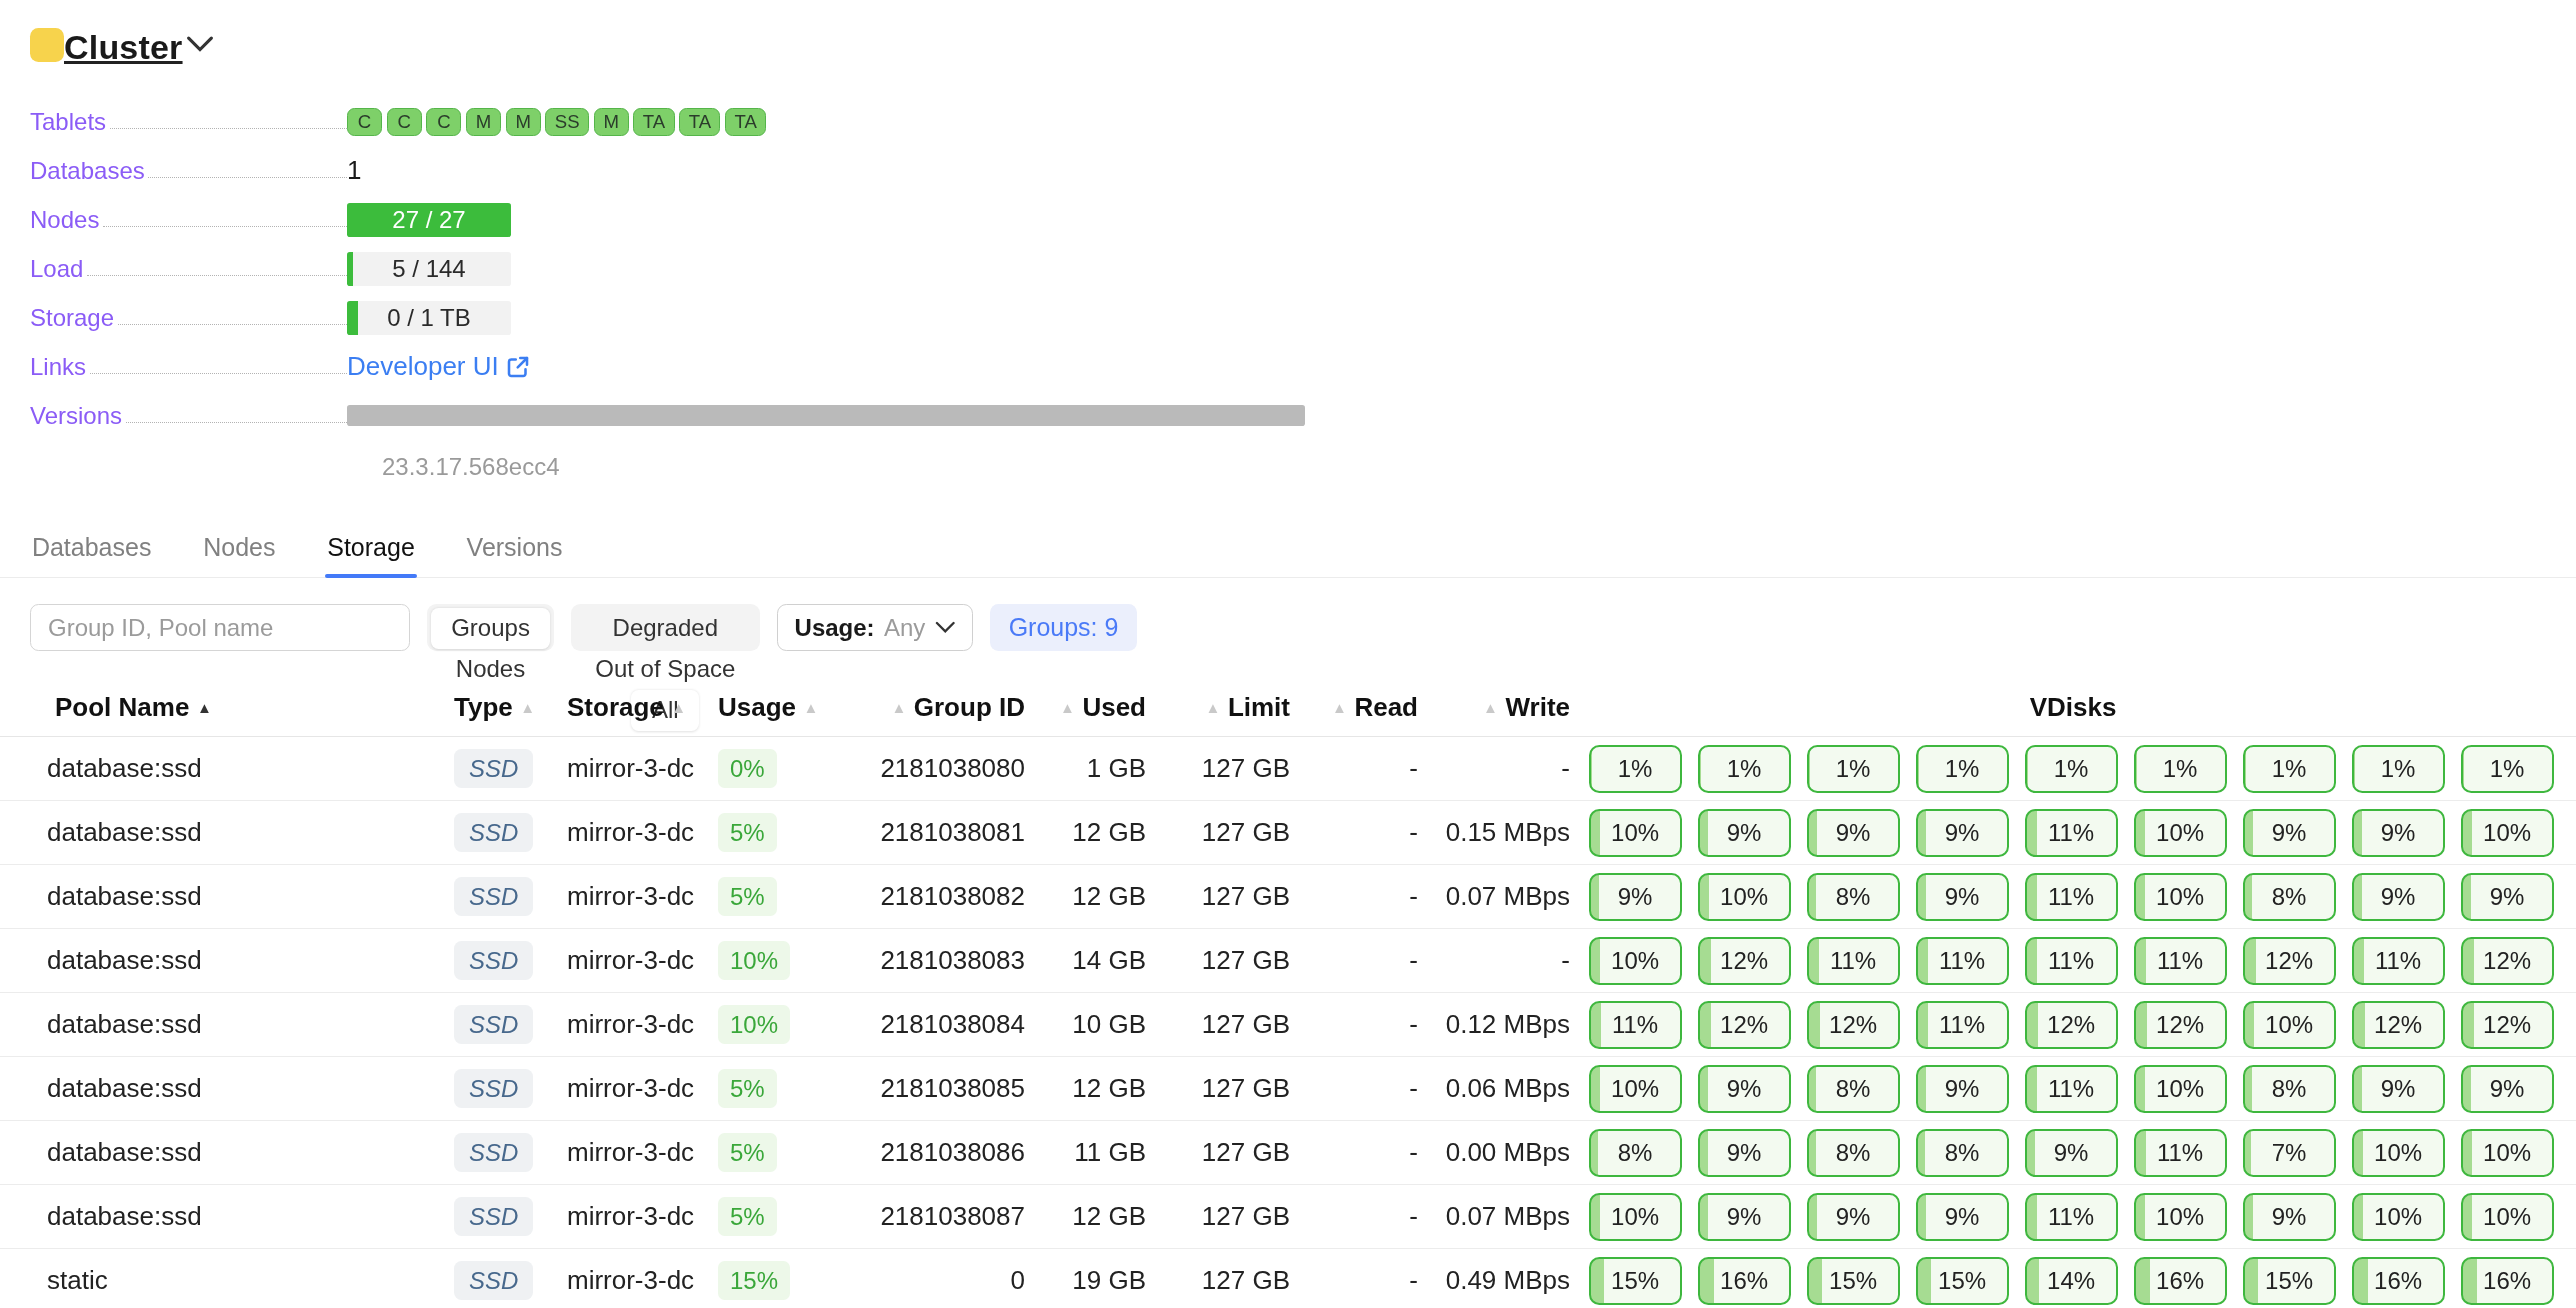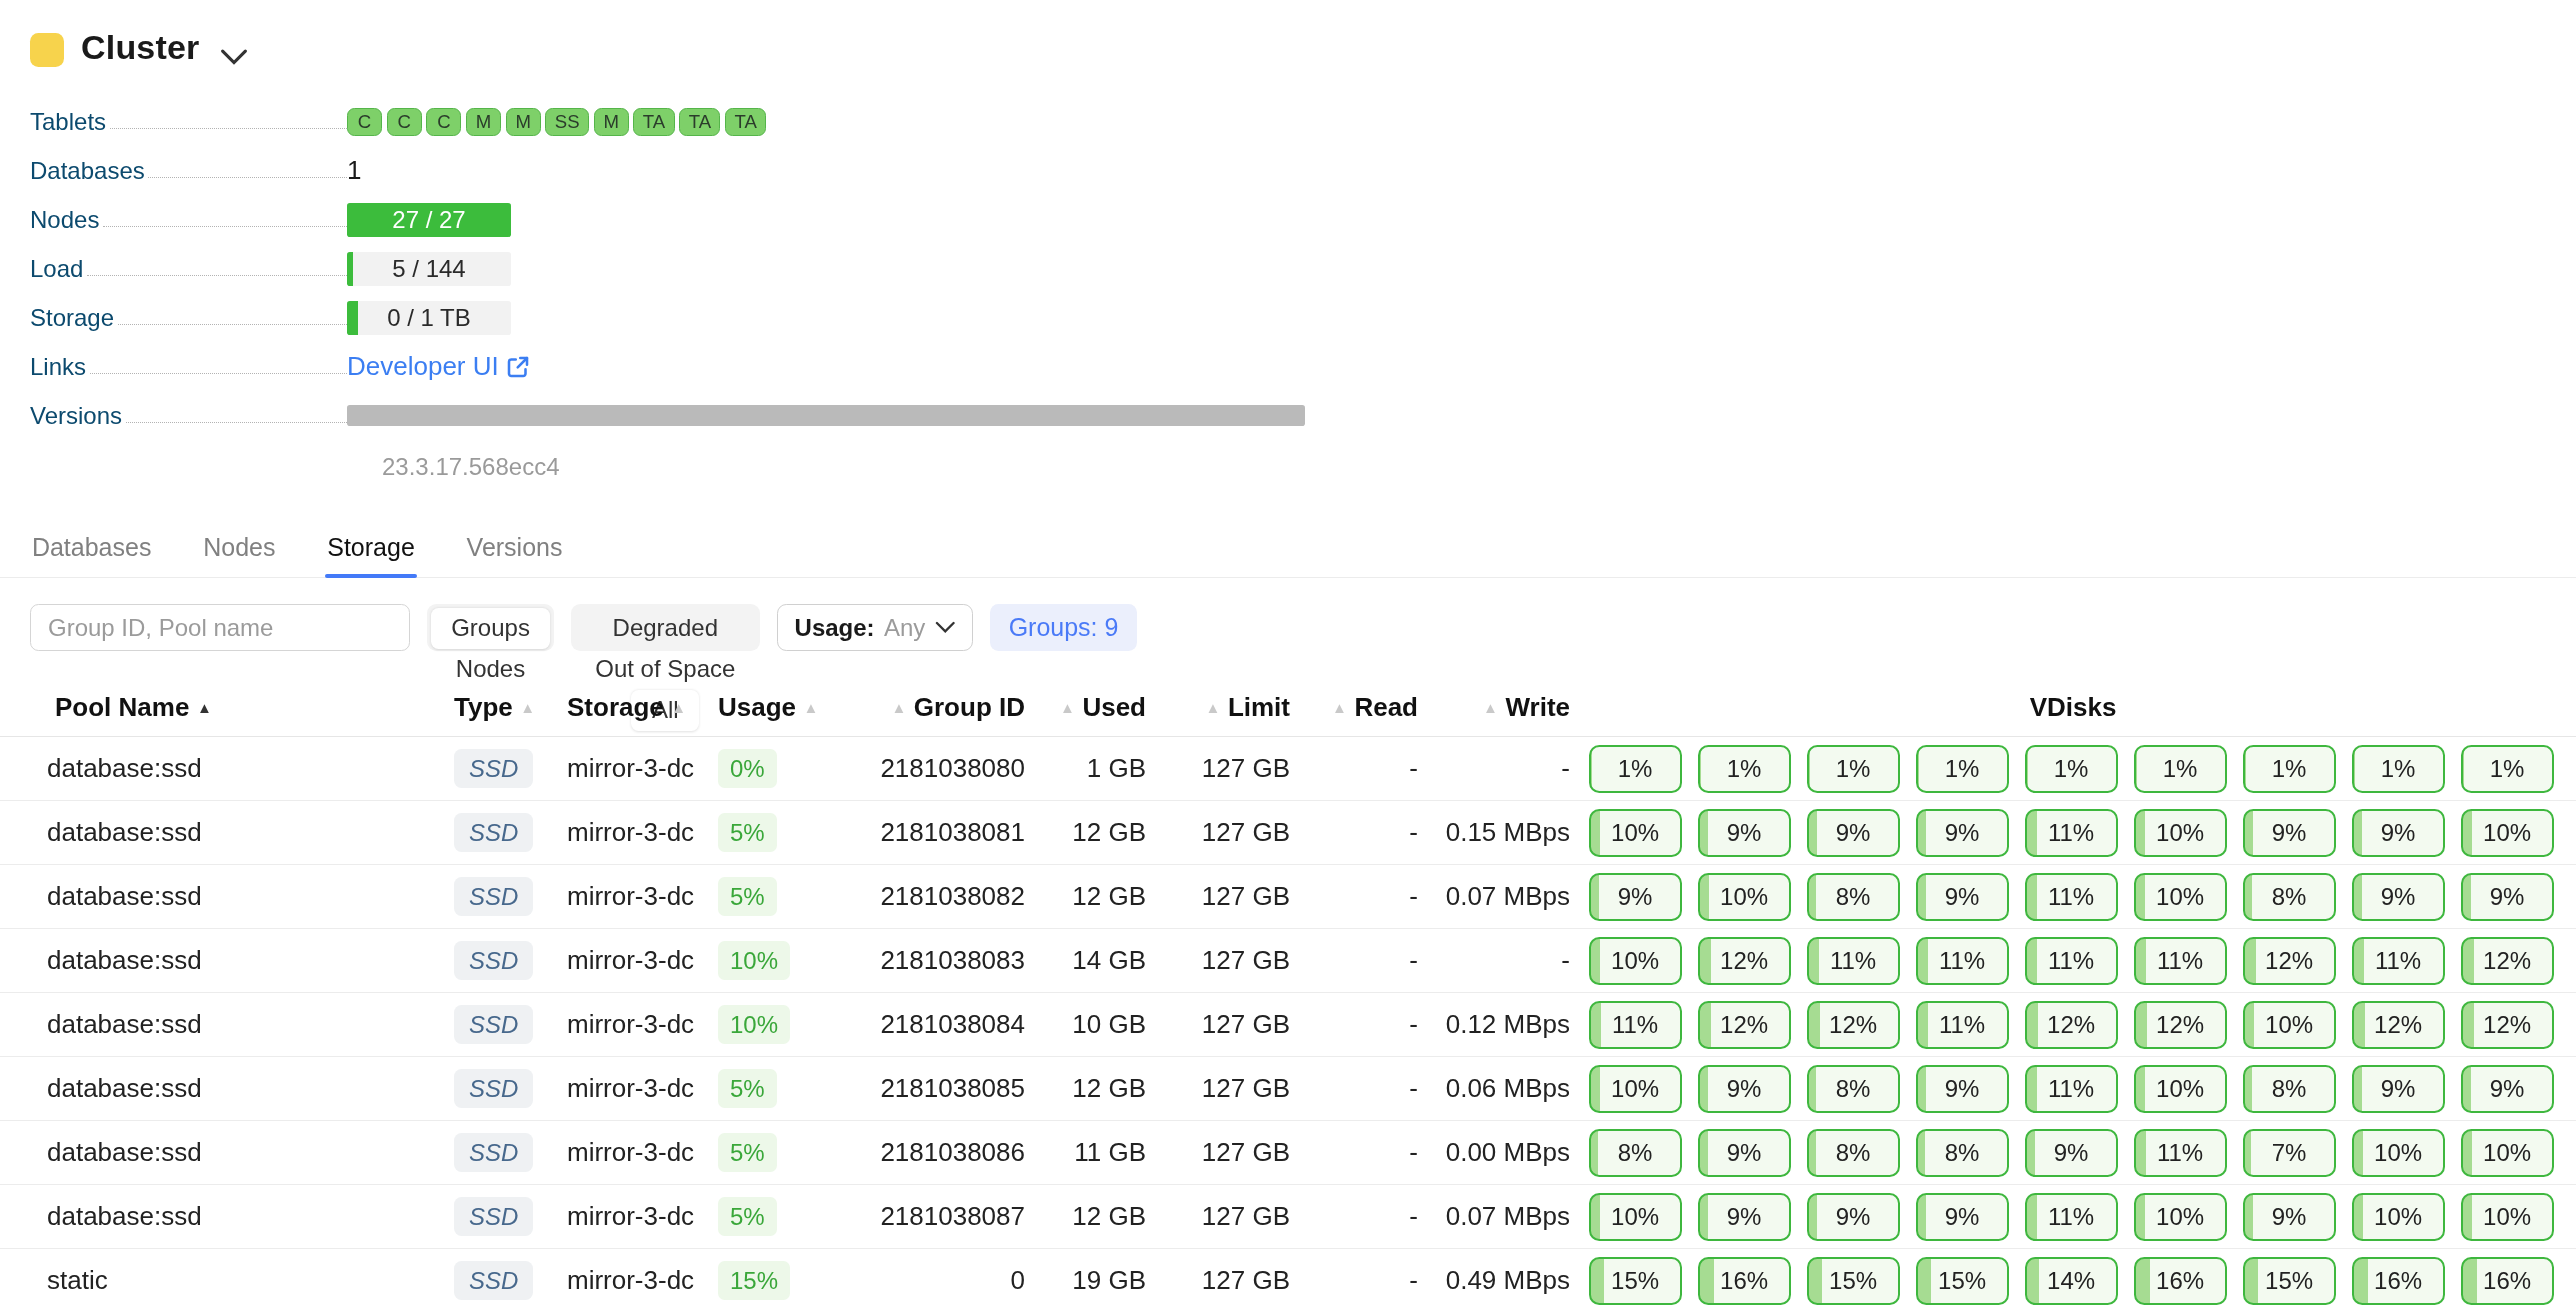--- a/index.html
+++ b/index.html
@@ -5,30 +5,30 @@
   * { margin:0; padding:0; box-sizing:border-box; }
   html,body { background:#fff; }
   body {
     width:2576px; height:1309px; overflow:hidden;
     font-family:"Liberation Sans", sans-serif;
     color:#222; font-size:26px;
   }
   .page { width:2576px; height:1309px; position:relative; }
 
   
-  .cluster-header { display:flex; align-items:flex-end; gap:17px; padding:28px 0 0 30px; }
+  .cluster-header { display:flex; align-items:flex-start; padding:28px 0 0 30px;text-decoration:underline; }
   .cluster-icon { width:34px; height:34px; border-radius:8.4px; background:#f7d34c; display:inline-block; }
   .cluster-title { font-size:34px; font-weight:700; color:#1a1a1a; letter-spacing:0.2px; }
   .title-chevron { margin-left:3.7px; margin-top:5.6px; cursor:pointer; }
 
   
   .stats { margin-top:30px; padding-left:30px; }
   .stat-row { display:flex; align-items:center; min-height:49px; }
   .stat-key { display:flex; width:317px; flex:0 0 317px; align-items:flex-end; }
-  .stat-label { font-size:24px; color:#0c4a6e; padding-right:3.7px; white-space:nowrap; }
+  .stat-label { font-size:24px; color:#8b5cf6; padding-right:3.7px; white-space:nowrap; }
   .leader { flex:1; border-bottom:1.9px dotted #b3b3b3; margin-bottom:6.5px; }
   .stat-value { display:flex; align-items:center; }
 
   .tablet-badges { display:flex; gap:4.7px; }
   .tablet-badge {
     min-width:35px; height:28px; padding:0 8.4px; border-radius:7.5px;
     background:#7ed069; border:0.9px solid #55b54a; color:#2b3c2b;
     font-size:18.6px; display:flex; align-items:center; justify-content:center; cursor:pointer;
   }
 

